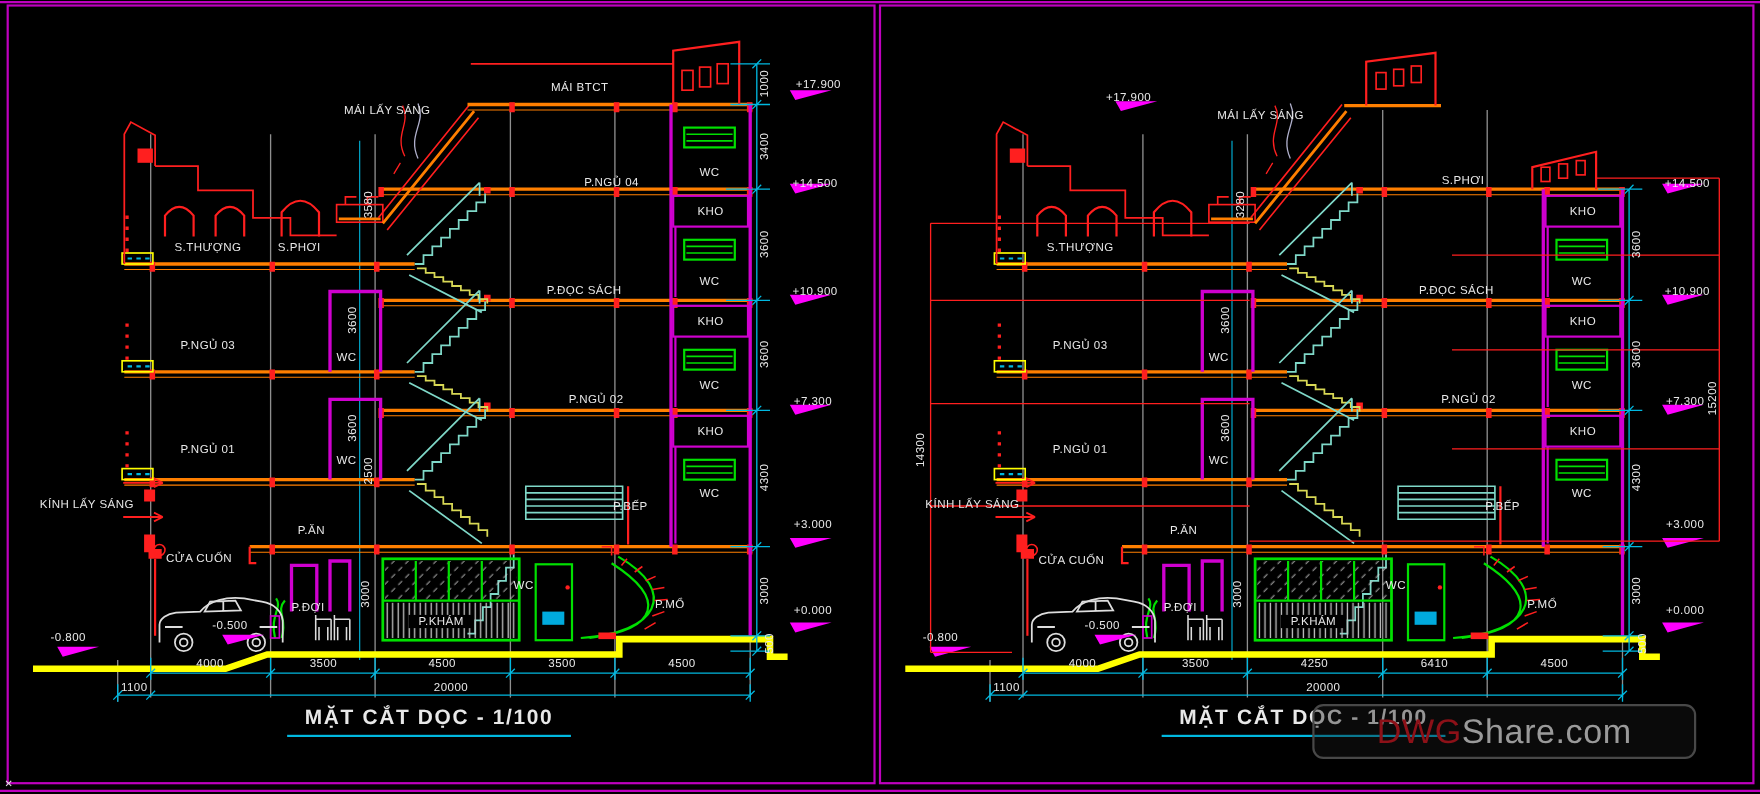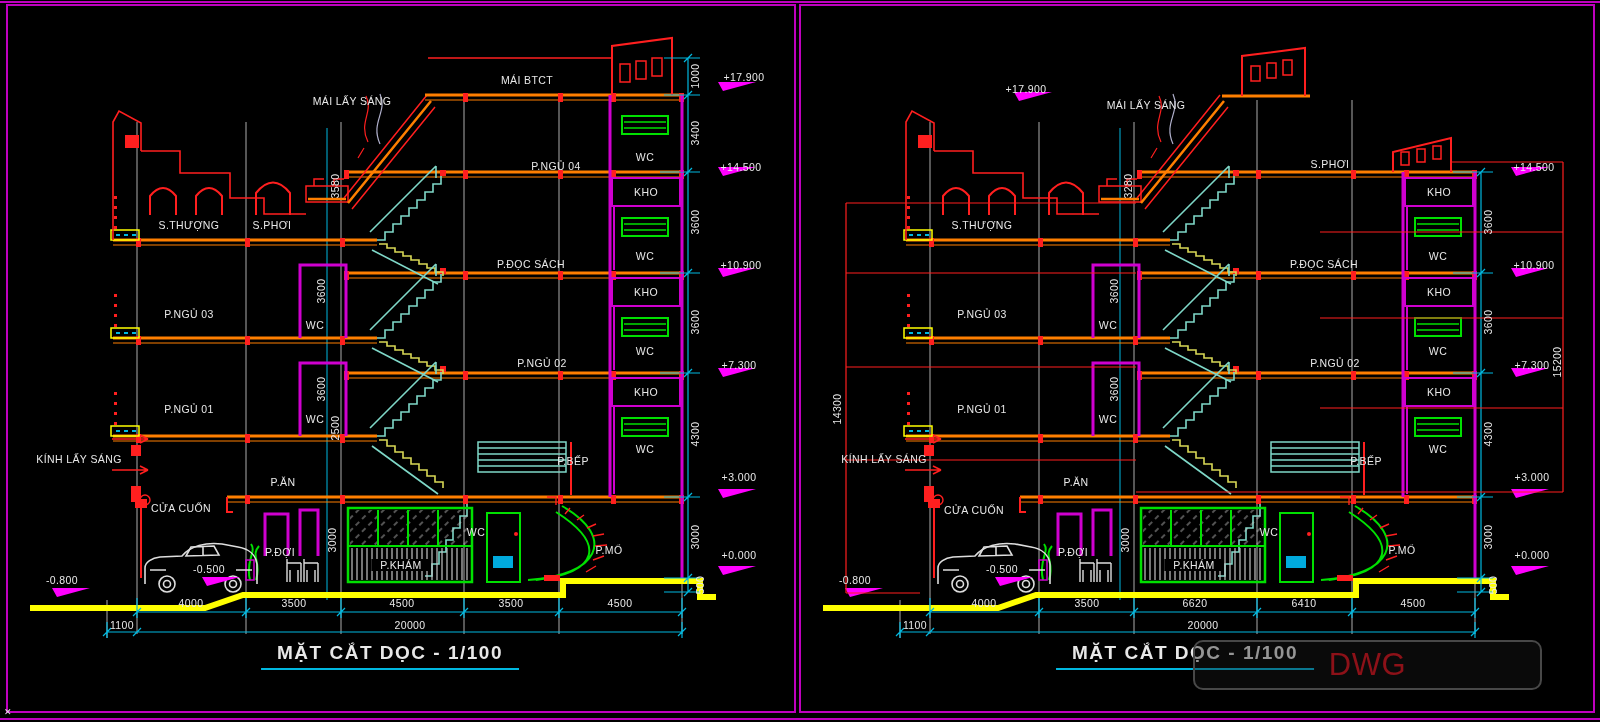--- a/index.html
+++ b/index.html
@@ -305,26 +305,27 @@
       <span class="lbl bg" style="left: 1194px; top: 565px;">P.KHÁM</span>
       <span class="lbl" style="left: 1269px; top: 532px;">WC</span>
       <span class="lbl" style="left: 1402px; top: 550px;">P.MỔ</span>
       <span class="lbl rot" style="left: 1488px; top: 537px;">3000</span>
       <span class="lbl" style="left: 1532px; top: 555px;">+0.000</span>
       <span class="lbl rot" style="left: 1493px; top: 585px;">500</span>
       <span class="lbl" style="left: 1002px; top: 569px;">-0.500</span>
       <span class="lbl" style="left: 855px; top: 580px;">-0.800</span>
       <span class="lbl" style="left: 984px; top: 603px;">4000</span>
       <span class="lbl" style="left: 1087px; top: 603px;">3500</span>
-      <span class="lbl" style="left: 1195px; top: 603px;">6620</span>
+      <span class="lbl" style="left: 1195px; top: 603px;">4250</span>
       <span class="lbl" style="left: 1304px; top: 603px;">6410</span>
       <span class="lbl" style="left: 1413px; top: 603px;">4500</span>
       <span class="lbl" style="left: 915px; top: 625px;">1100</span>
       <span class="lbl" style="left: 1203px; top: 625px;">20000</span>
     </div>
 
 <div class="title" style="left:390px;top:642px">MẶT CẮT DỌC - 1/100</div>
 <div class="title" style="left:1185px;top:642px">MẶT CẮT DỌC - 1/100</div>
 
 <div class="wm">
   <span class="p">DWG</span>
+      <span>Share.com</span>
 </div>
 </div>
 
 </body></html>

